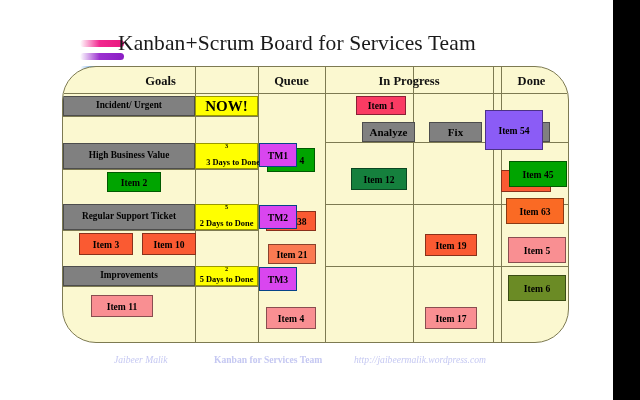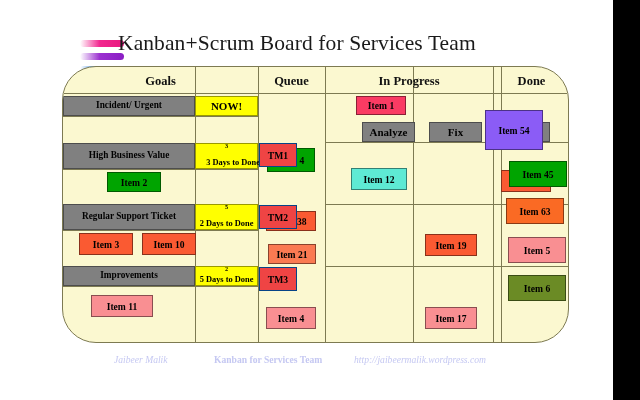--- a/index.html
+++ b/index.html
@@ -114,34 +114,34 @@
     font-size: 6.2px;
     font-weight: bold;
     color: #000;
     line-height: 1;
   }
   .now-badge {
     position: absolute;
     background: #ffff00;
     border: 1px solid #9a9a00;
     display: flex; align-items: center; justify-content: center;
-    font-size: 11px; font-weight: bold; color: #000;
+    font-size: 15px; font-weight: bold; color: #000;
   }
   
   .sub-head {
     position: absolute;
     background: #808080;
     border: 1px solid #4d4d4d;
     display: flex; align-items: center; justify-content: center;
     font-size: 11px; font-weight: bold; color: #000;
   }
   
   .tm-chip {
     position: absolute;
-    background: #ef4444;
+    background: #d946ef;
     border: 1px solid #064487;
     display: flex; align-items: center; justify-content: center;
     font-size: 9.6px; font-weight: bold; color: #000;
   }
   
   .card {
     position: absolute;
     display: flex; align-items: center; justify-content: center;
     font-size: 9.6px; font-weight: bold; color: #000;
     border: 1px solid rgba(0,0,0,0.45);
@@ -234,21 +234,21 @@
       <div class="sub-head" style="left:434px; top:55px; width:53px; height:20px;">Verify</div>
 
       <div class="hline" style="left:262px; top:75px;  width:245px;"></div>
       <div class="hline" style="left:262px; top:137px; width:245px;"></div>
       <div class="hline" style="left:262px; top:199px; width:245px;"></div>
 
       <div class="tm-chip" style="left:196px; top:76px;  width:38px; height:24px;">TM1</div>
       <div class="tm-chip" style="left:196px; top:138px; width:38px; height:24px;">TM2</div>
       <div class="tm-chip" style="left:196px; top:200px; width:38px; height:24px;">TM3</div>
 
-      <div class="card" style="left:288px; top:101px; width:56px; height:22px; background:#5eead4;">Item 12</div>
+      <div class="card" style="left:288px; top:101px; width:56px; height:22px; background:#15803d;">Item 12</div>
       <div class="card" style="left:438px; top:103px; width:50px; height:22px; background:#fa5a32;">Item 14</div>
       <div class="card" style="left:362px; top:167px; width:52px; height:22px; background:#fa5a32;">Item 19</div>
       <div class="card" style="left:362px; top:240px; width:52px; height:22px; background:#f98f92;">Item 17</div>
 
       <div class="card" style="left:422px; top:43px;  width:58px; height:40px; background:#8b5cf6;">Item 54</div>
       <div class="card" style="left:446px; top:94px;  width:58px; height:26px; background:#00a400;">Item 45</div>
       <div class="card" style="left:443px; top:131px; width:58px; height:26px; background:#fa6a24;">Item 63</div>
       <div class="card" style="left:445px; top:170px; width:58px; height:26px; background:#f98f92;">Item 5</div>
       <div class="card" style="left:445px; top:208px; width:58px; height:26px; background:#6b8b25;">Item 6</div>
 

